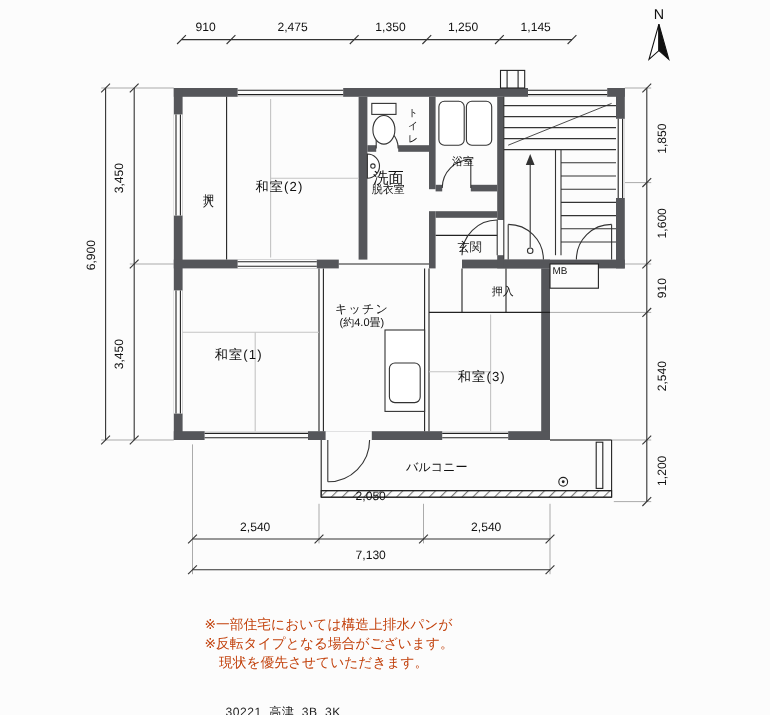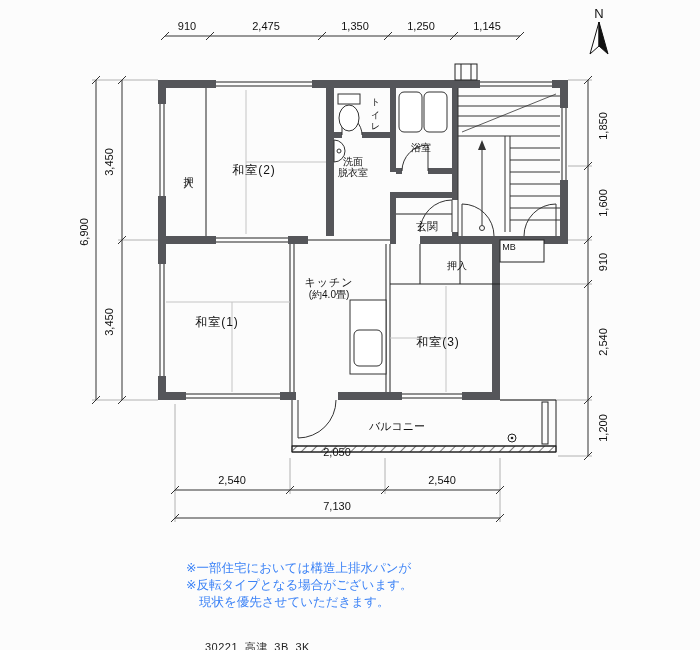--- a/index.html
+++ b/index.html
@@ -16,25 +16,25 @@
   .vert{writing-mode:vertical-rl;text-orientation:upright;letter-spacing:2px;line-height:1;}
   .room{font-size:12px;letter-spacing:1px;}
   .small{font-size:10px;}
   .tiny{font-size:9px;}
   .block{
     position:absolute;transform:translate(-50%,-50%);
     text-align:center;white-space:nowrap;
   }
   .block .l1{font-size:11px;line-height:13px;letter-spacing:1px;}
   .block .l2{font-size:10px;line-height:12px;}
-  .block .t1{font-size:10px;line-height:11px;}
+  .block .t1{font-size:14px;line-height:11px;}
   .block .t2{font-size:10px;line-height:11px;}
   .notes{
     position:absolute;left:186px;top:560px;width:300px;
-    font-size:12.5px;line-height:17px;color:#3b82f6;
+    font-size:12.5px;line-height:17px;color:#c2410c;
   }
   .notes .indent{padding-left:13px;}
   .footer-id{
     position:absolute;left:205px;top:640px;font-size:11px;color:#222;letter-spacing:0.5px;
   }
   .north{position:absolute;left:599px;top:13px;transform:translate(-50%,-50%);font-size:13px;}
 </style>
 </head>
 <body>
 

